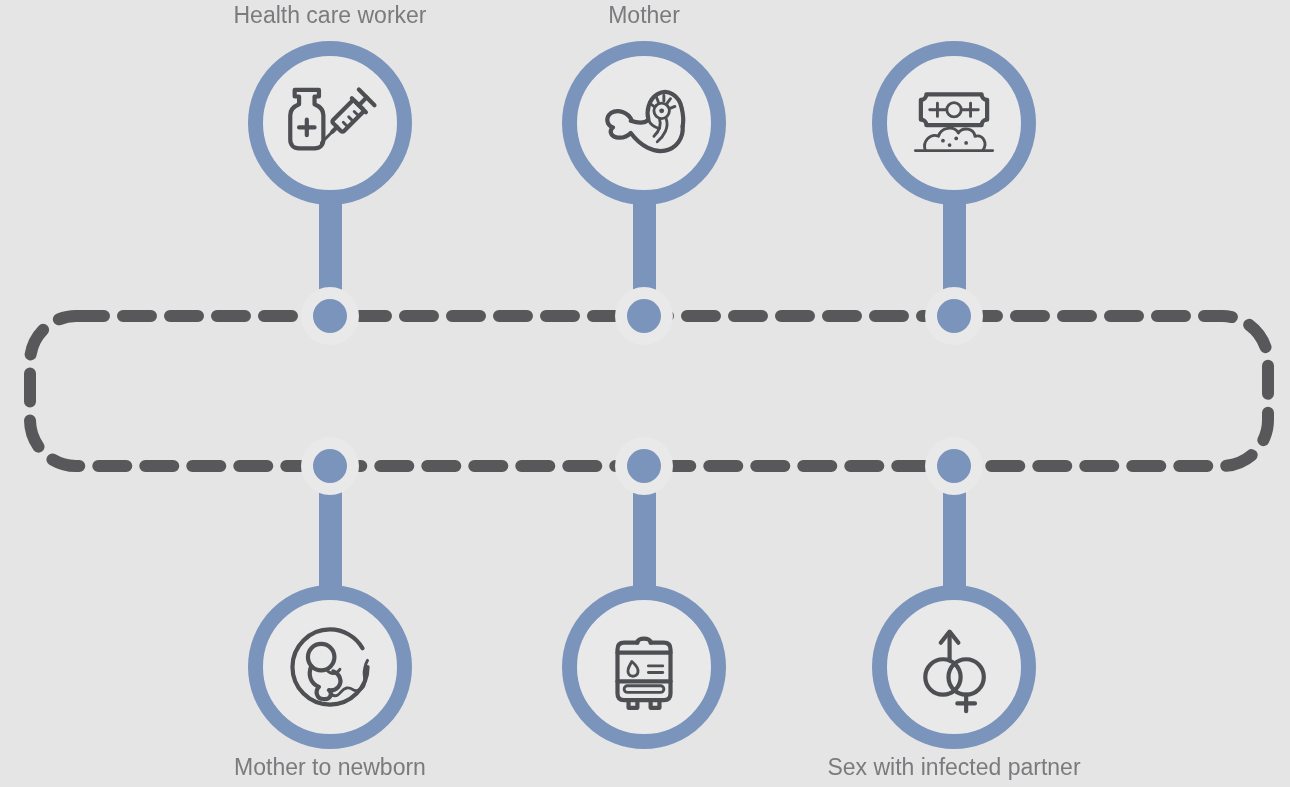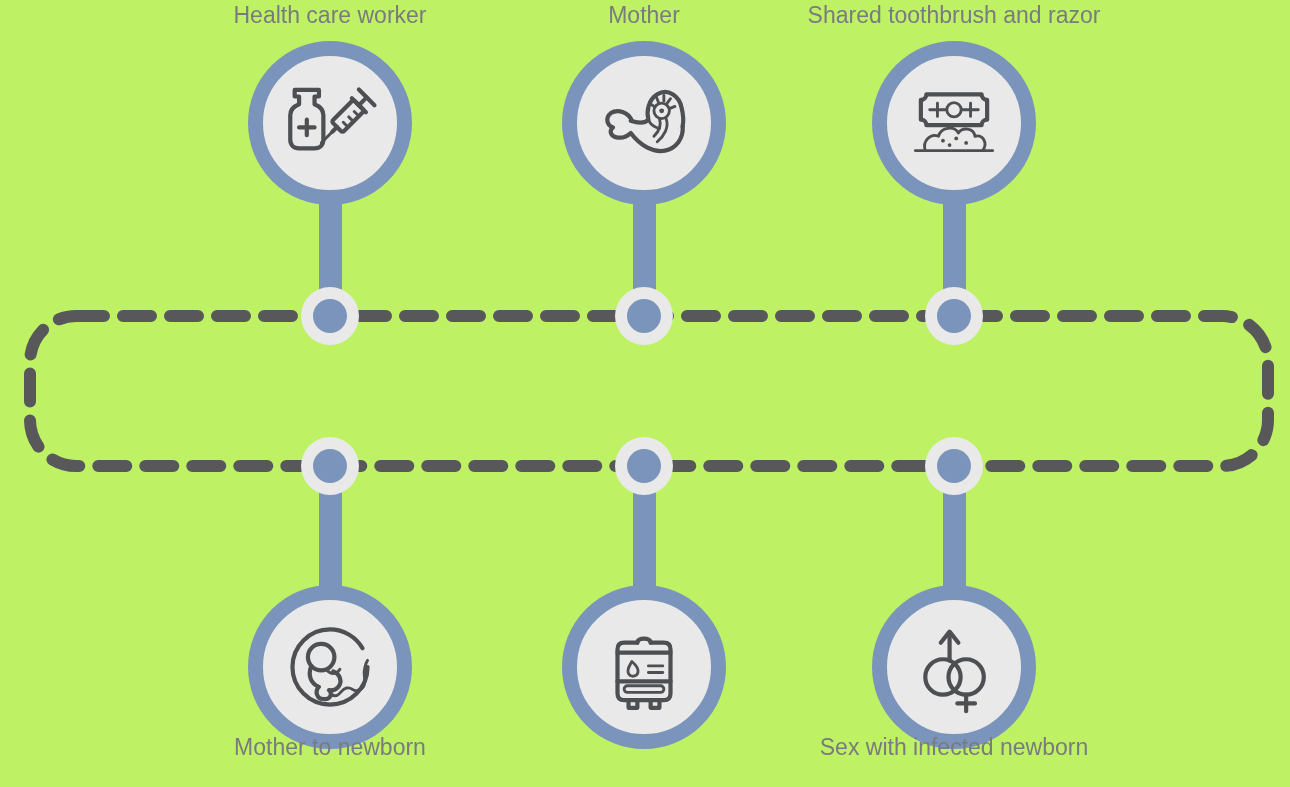--- a/index.html
+++ b/index.html
@@ -6,21 +6,21 @@
     --accent-blue:#7B94BB;
     --circle-fill:#E9E9EA;
     --icon-stroke:#4E4F52;
     --dash-gray:#58585A;
     --label-gray:#7A7B7E;
   }
   *{margin:0;padding:0;box-sizing:border-box;}
   html,body{background:#ffffff;}
   .canvas{
     position:relative;width:1290px;height:787px;overflow:hidden;
-    font-family:"Liberation Sans", sans-serif;background:#bef264;
+    font-family:"Liberation Sans", sans-serif;background:#e5e5e5;
   }
   .c1{--cx:330px;} .c2{--cx:644px;} .c3{--cx:954px;}
   .loop-svg{position:absolute;left:0;top:0;z-index:2;}
   .loop-rect{fill:none;stroke:var(--dash-gray);stroke-width:12;stroke-dasharray:28 19;stroke-linecap:round;}
   .stem{
     position:absolute;width:23px;left:calc(var(--cx) - 11.5px);
     background:var(--accent-blue);z-index:1;border-radius:4px;
   }
   .stem.top{top:123px;height:193px;}
   .stem.bottom{top:466px;height:201px;}
@@ -36,21 +36,21 @@
     position:absolute;width:164px;height:164px;border-radius:50%;
     border:15px solid var(--accent-blue);background:var(--circle-fill);
     left:calc(var(--cx) - 82px);z-index:4;
     display:flex;align-items:center;justify-content:center;
   }
   .big-circle.top{top:41px;} .big-circle.bottom{top:585px;}
   .label{
     position:absolute;left:var(--cx);transform:translateX(-50%);
     white-space:nowrap;color:var(--label-gray);font-size:23px;z-index:5;
   }
-  .label.top{top:2px;} .label.bottom{top:734px;}
+  .label.top{top:2px;} .label.bottom{top:754px;}
   .ic{width:106px;height:106px;display:block;}
   .ic path,.ic circle,.ic rect,.ic line{
     fill:none;stroke:var(--icon-stroke);stroke-width:3.8;
     stroke-linecap:round;stroke-linejoin:round;
   }
   .ic .fill{fill:var(--icon-stroke);stroke:none;}
   .ic .thin{stroke-width:2.6;}
 </style>
 </head>
 <body>
@@ -157,17 +157,16 @@
       <circle cx="38" cy="57" r="16"></circle>
       <circle cx="59" cy="57" r="16"></circle>
       <path d="M44 42 V18"></path>
       <path d="M36 26 L44 16 L52 26"></path>
       <path d="M59 73 V88 M51 81 H67"></path>
     </svg>
   </div>
 
   <div class="label top c1">Health care worker</div>
   <div class="label top c2">Mother</div>
-  <div class="label top c3">Shared toothbrush and razor</div>
   <div class="label bottom c1">Mother to newborn</div>
-  <div class="label bottom c3">Sex with infected newborn</div>
+  <div class="label bottom c3">Sex with infected partner</div>
 
 </div>
 
 </body></html>

